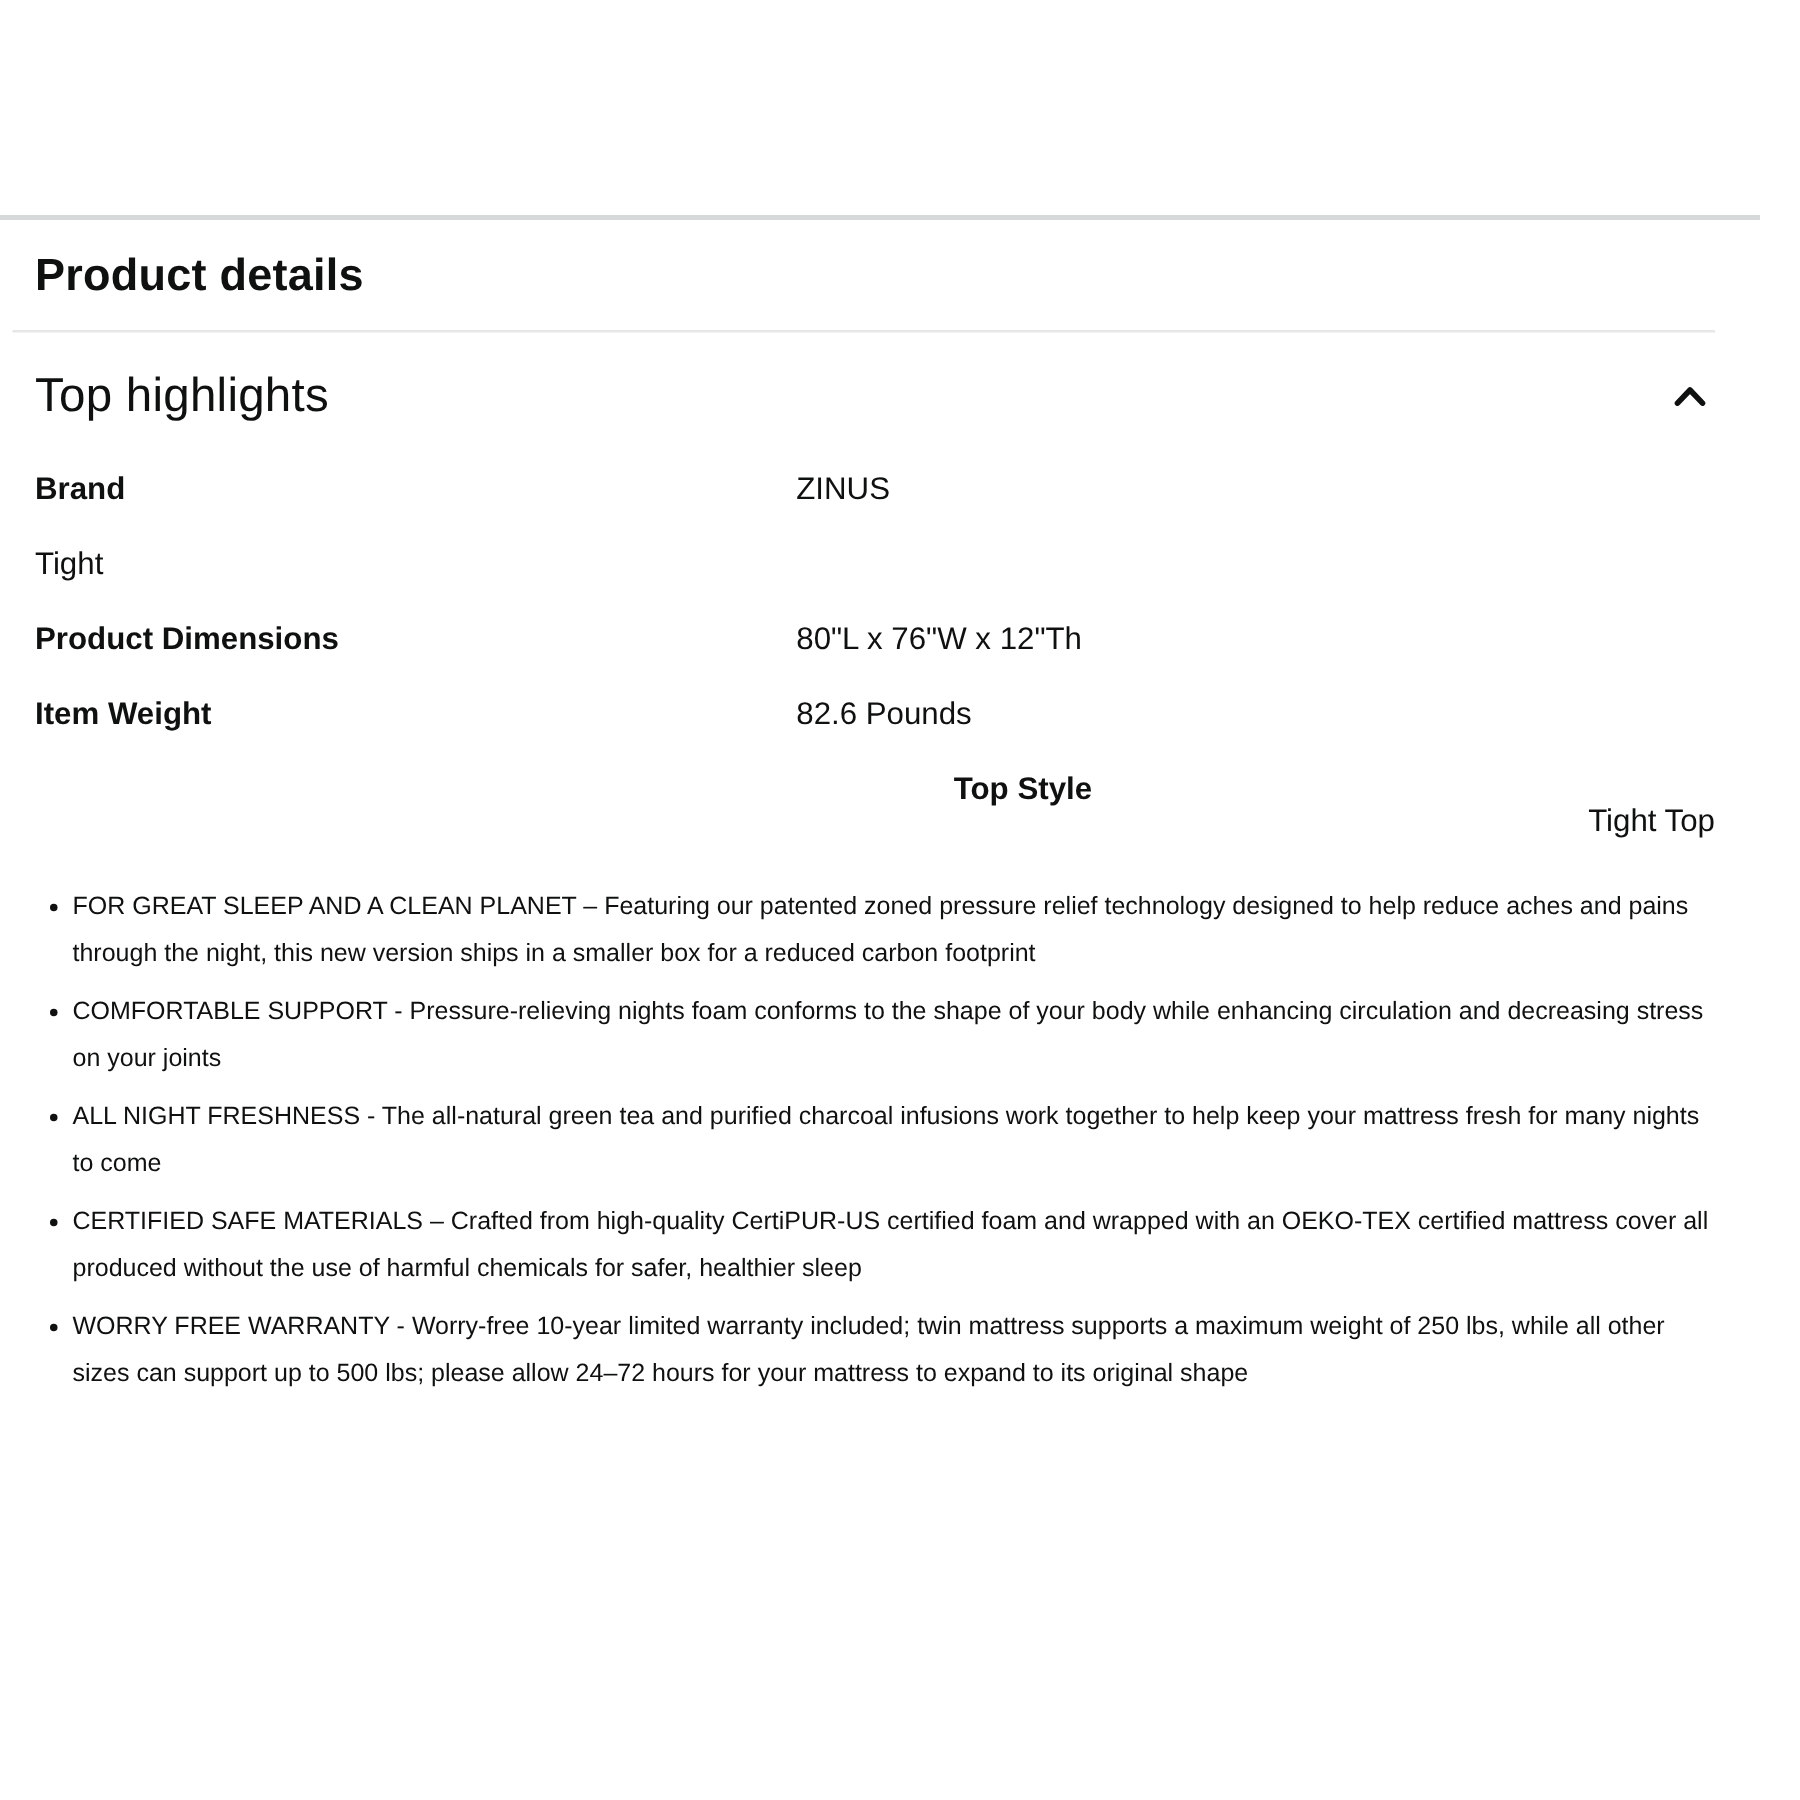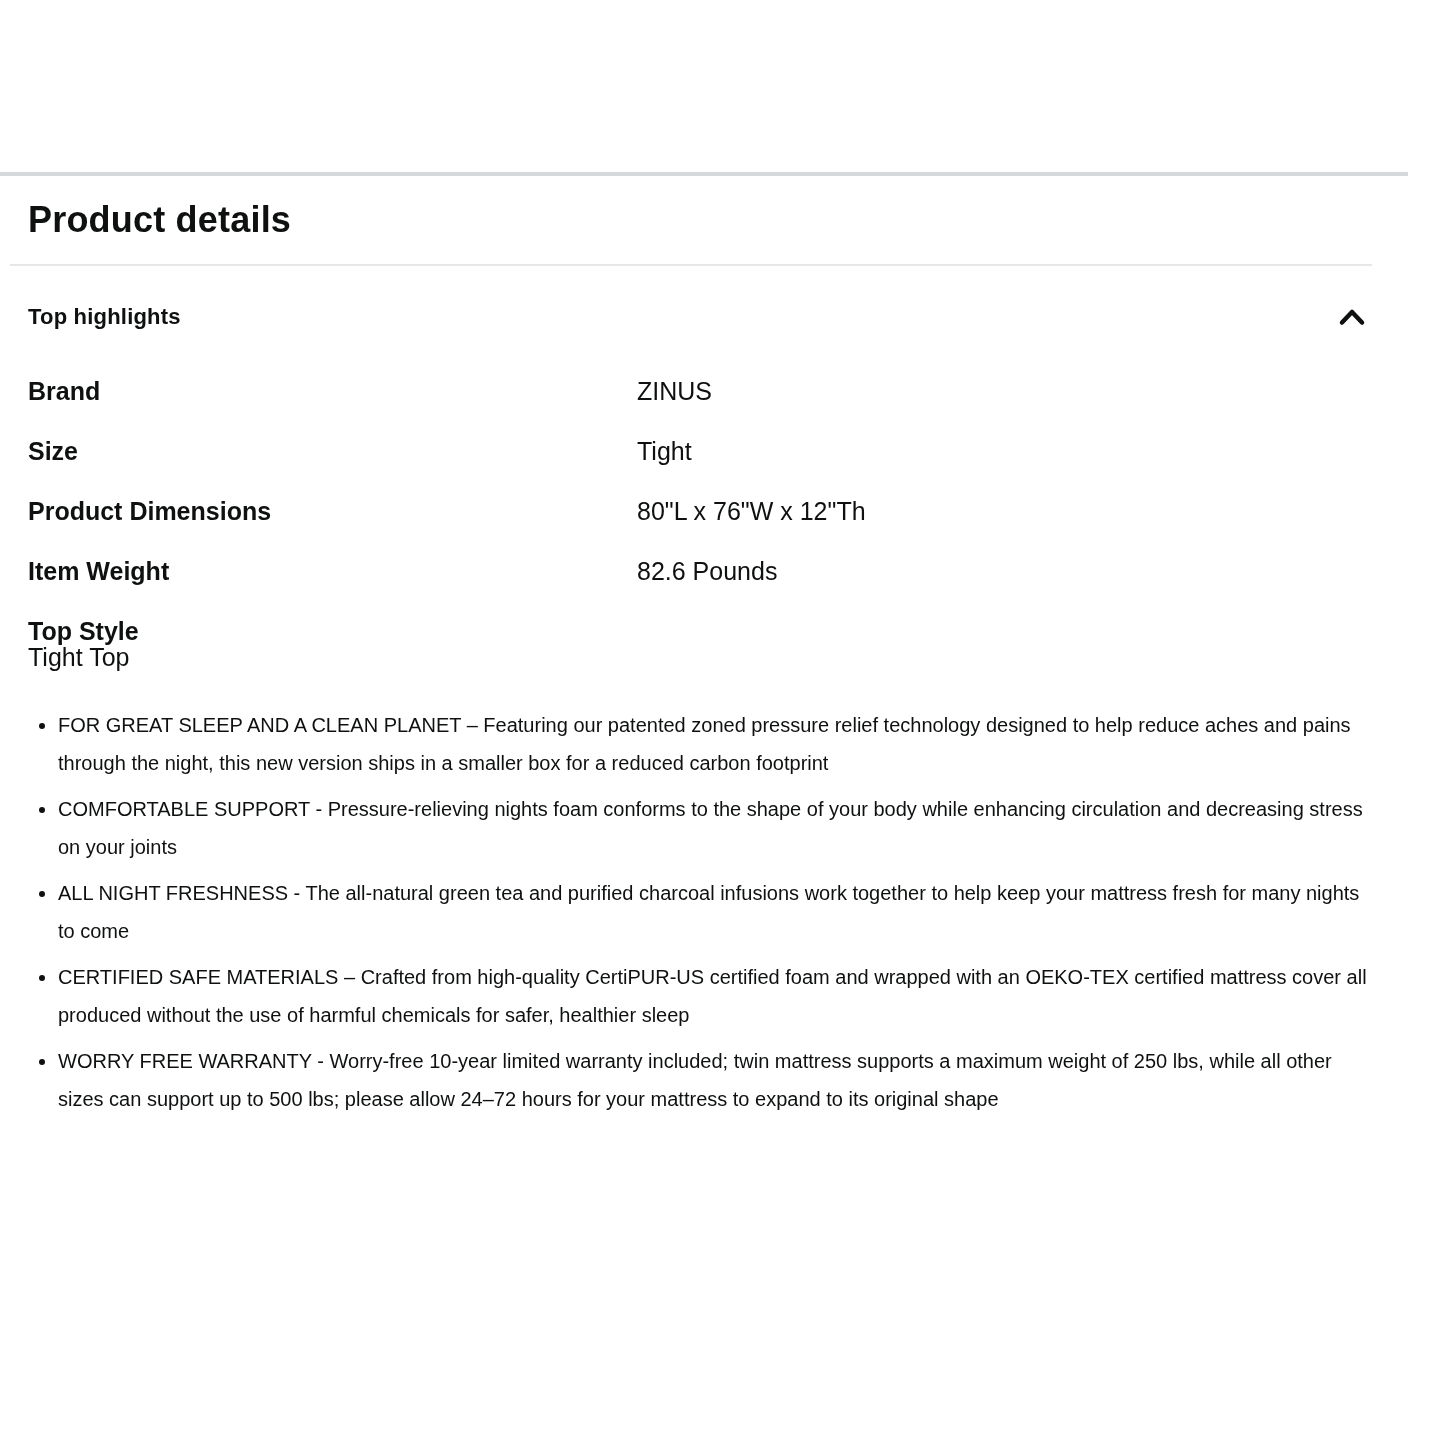--- a/index.html
+++ b/index.html
@@ -28,31 +28,31 @@
   }
 
   .expander-row {
     margin-top: 32px;
     display: flex;
     justify-content: space-between;
     align-items: center;
     cursor: pointer;
   }
   h2.section-title {
-    font-size: 22px;
-    font-weight: 700;
+    font-size: 38px;
+    font-weight: 400;
     line-height: 38px;
     letter-spacing: 0.2px;
   }
   .chevron { display: inline-flex; align-items: center; margin-right: 6px; }
 
   .highlights { margin-top: 42px; }
   .hrow {
     display: flex;
-    align-items: flex-start;
+    align-items: flex-end;
     margin-bottom: 34px;
     font-size: 25px;
     line-height: 26px;
   }
   .hrow:last-child { margin-bottom: 0; flex-direction: column; }
   .hlabel { width: 609px; font-weight: 700; flex-shrink: 0; }
   .hvalue { font-weight: 400; }
 
   ul.bullets {
     margin-top: 36px;
@@ -87,21 +87,20 @@
         </svg>
       </span>
     </div>
 
     <div class="highlights">
       <div class="hrow">
         <div class="hlabel">Brand</div>
         <div class="hvalue">ZINUS</div>
       </div>
       <div class="hrow">
-        <div class="hlabel">Size</div>
         <div class="hvalue">Tight</div>
       </div>
       <div class="hrow">
         <div class="hlabel">Product Dimensions</div>
         <div class="hvalue">80"L x 76"W x 12"Th</div>
       </div>
       <div class="hrow">
         <div class="hlabel">Item Weight</div>
         <div class="hvalue">82.6 Pounds</div>
       </div>

